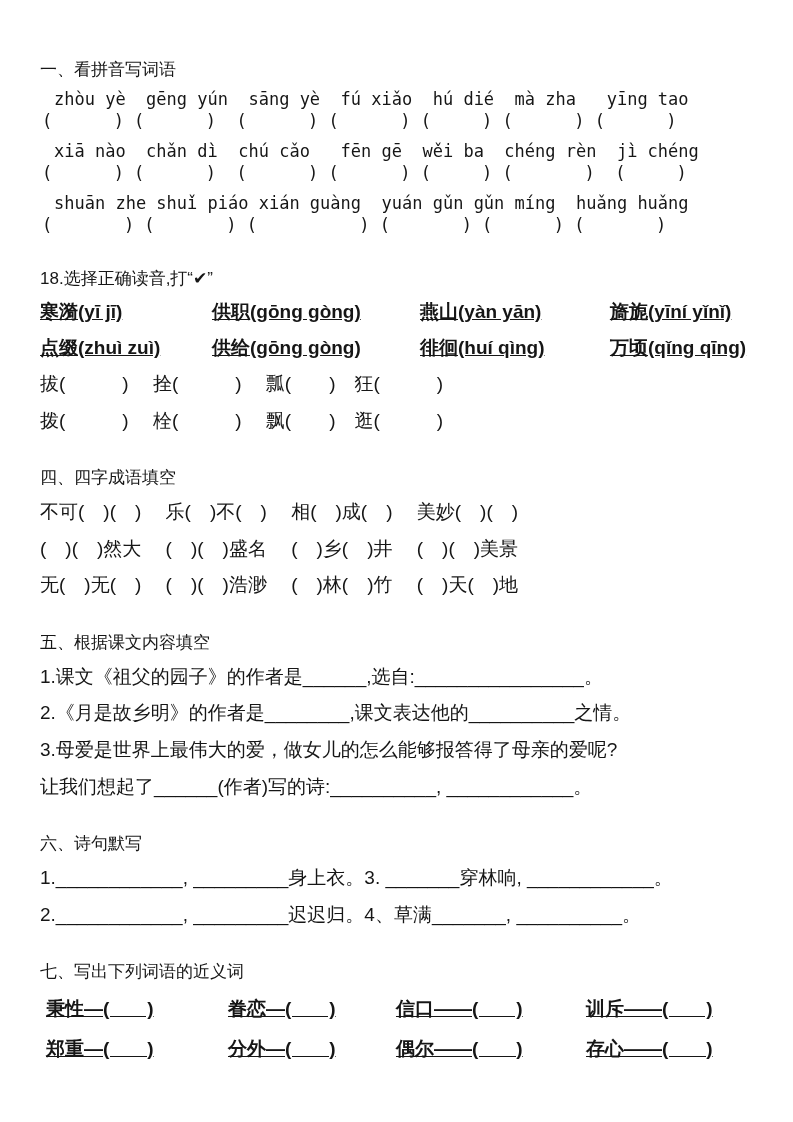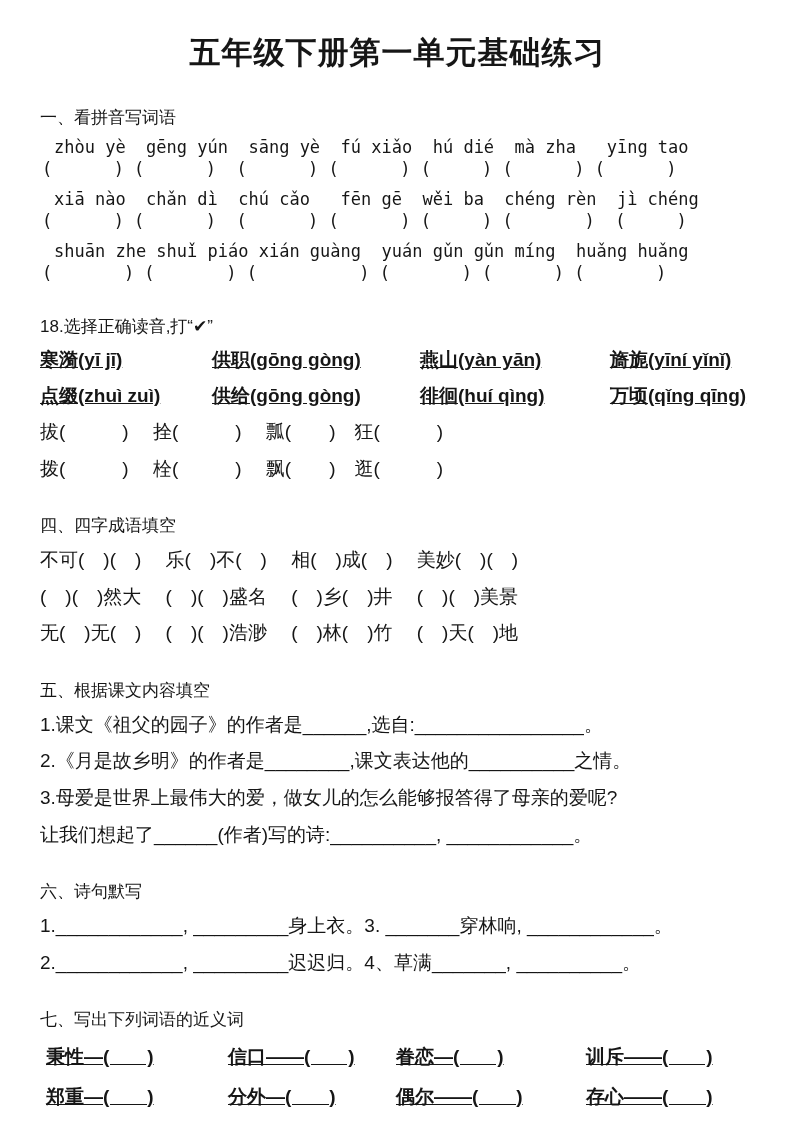--- a/index.html
+++ b/index.html
@@ -60,21 +60,20 @@
   }
   .grid-reading { grid-template-columns: 172px 208px 190px 1fr; }
   .grid-syn     { grid-template-columns: 182px 168px 190px 1fr; padding-left: 6px; margin: 13px 0; }
   .cell { white-space: pre; text-decoration: underline; }
 </style>
 </head>
 <body>
 
 <div class="page">
 
-  <h1 class="title">五年级下册第一单元基础练习</h1>
 
   <section>
     <div class="heading">一、看拼音写词语</div>
 
     <div class="pinyin-line">zhòu yè  gēng yún  sāng yè  fú xiǎo  hú dié  mà zha   yīng tao</div>
     <div class="paren-line">(      ) (      )  (      ) (      ) (     ) (      ) (      )</div>
 
     <div class="pinyin-line">xiā nào  chǎn dì  chú cǎo   fēn gē  wěi ba  chéng rèn  jì chéng</div>
     <div class="paren-line">(      ) (      )  (      ) (      ) (     ) (       )  (     )</div>
 
@@ -122,22 +121,22 @@
   <section>
     <div class="heading">六、诗句默写</div>
     <div class="text-line">1.____________, _________身上衣。3. _______穿林响, ____________。</div>
     <div class="text-line">2.____________, _________迟迟归。4、草满_______, __________。</div>
   </section>
 
   <section>
     <div class="heading">七、写出下列词语的近义词</div>
     <div class="grid4 grid-syn">
       <span class="cell">秉性—(　　)</span>
+      <span class="cell">眷恋—(　　)</span>
       <span class="cell">信口——(　　)</span>
-      <span class="cell">眷恋—(　　)</span>
       <span class="cell">训斥——(　　)</span>
     </div>
     <div class="grid4 grid-syn">
       <span class="cell">郑重—(　　)</span>
       <span class="cell">分外—(　　)</span>
       <span class="cell">偶尔——(　　)</span>
       <span class="cell">存心——(　　)</span>
     </div>
   </section>
 

